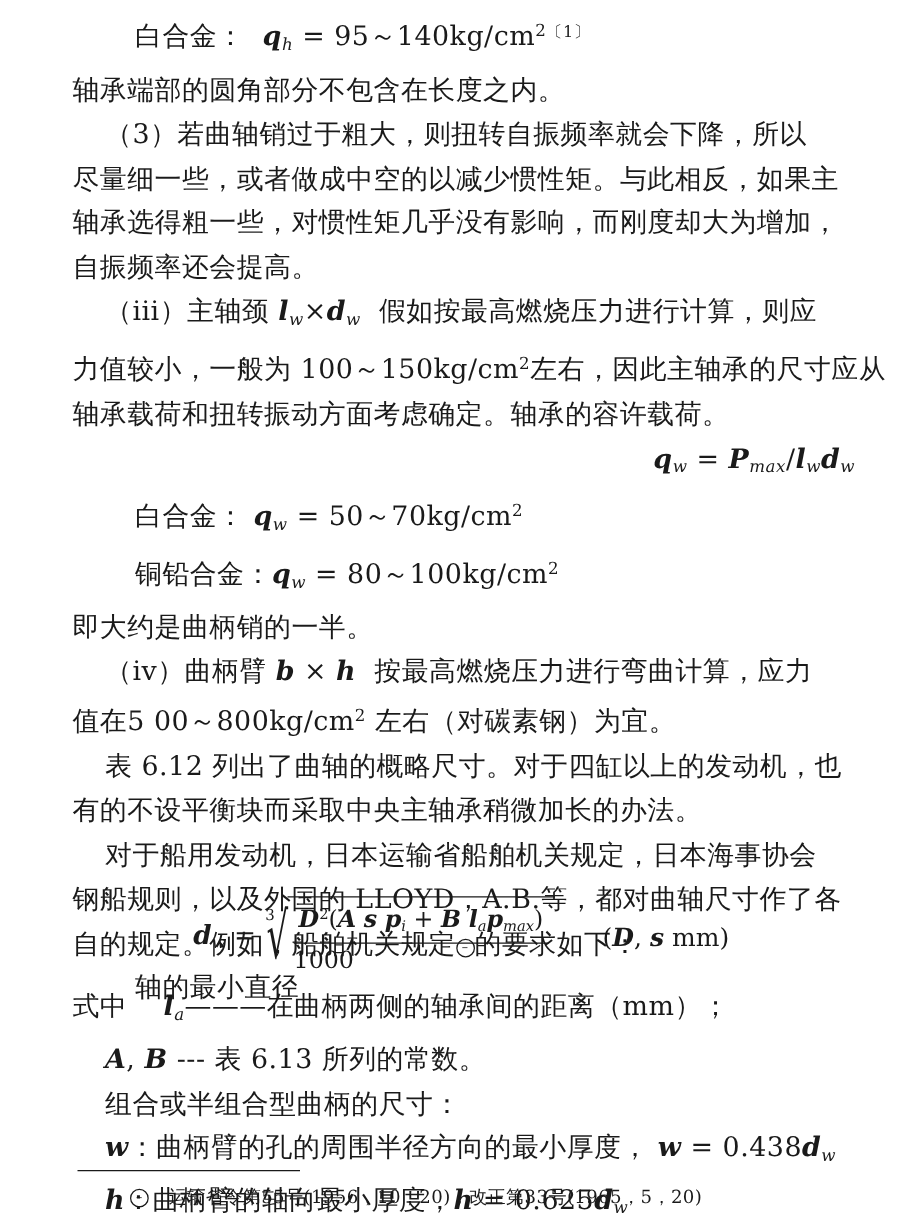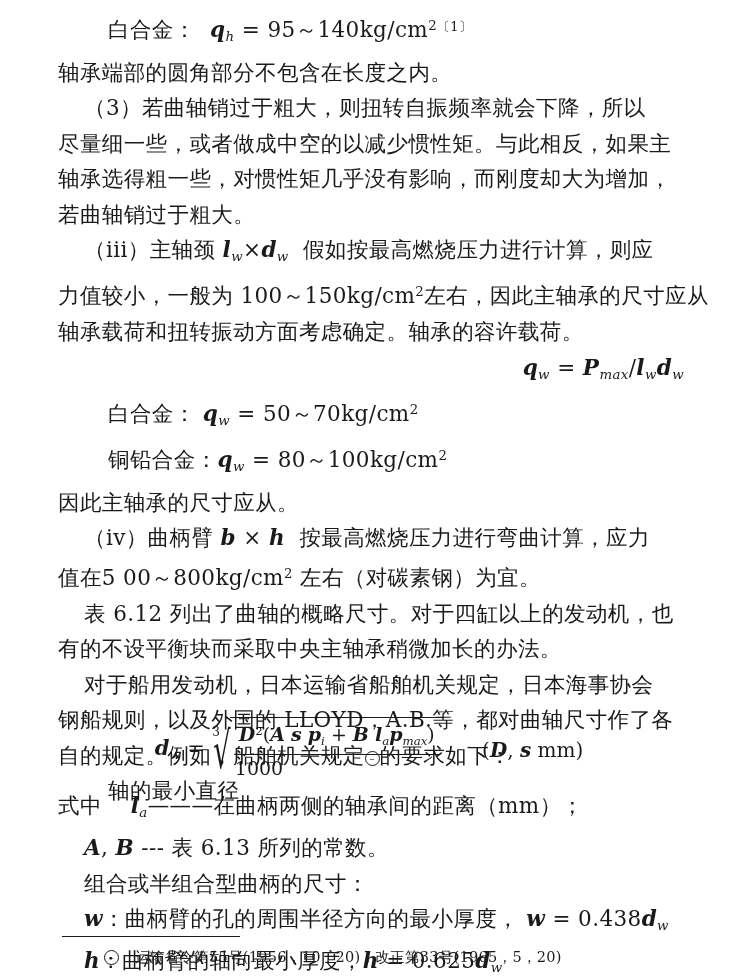--- a/index.html
+++ b/index.html
@@ -161,40 +161,40 @@
     <div class="line indent1">
       白合金：&nbsp;&nbsp;<span class="bi">q</span><sub>h</sub> = 95～140kg/cm<sup>2</sup><span class="supref">〔1〕</span>
     </div>
 
 
     <div class="line">轴承端部的圆角部分不包含在长度之内。</div>
 
     <div class="line indent2">（3）若曲轴销过于粗大，则扭转自振频率就会下降，所以</div>
     <div class="line">尽量细一些，或者做成中空的以减少惯性矩。与此相反，如果主</div>
     <div class="line">轴承选得粗一些，对惯性矩几乎没有影响，而刚度却大为增加，</div>
-    <div class="line">若曲轴销过于粗大。</div>
+    <div class="line">自振频率还会提高。</div>
 
     <div class="line indent2">
       （iii）主轴颈 <span class="bi">l</span><sub>w</sub>×<span class="bi">d</span><sub>w</sub>&nbsp;&nbsp;假如按最高燃烧压力进行计算，则应
     </div>
     <div class="line">力值较小，一般为 100～150kg/cm<sup>2</sup>左右，因此主轴承的尺寸应从</div>
     <div class="line">轴承载荷和扭转振动方面考虑确定。轴承的容许载荷。</div>
 
     <div class="line center">
       <span class="bi">q</span><sub>w</sub> = <span class="bi">P</span><sub>max</sub>/<span class="bi">l</span><sub>w</sub><span class="bi">d</span><sub>w</sub>
     </div>
 
     <div class="line indent1">
       白合金：&nbsp;<span class="bi">q</span><sub>w</sub> = 50～70kg/cm<sup>2</sup>
     </div>
     <div class="line indent1">
       铜铅合金：<span class="bi">q</span><sub>w</sub> = 80～100kg/cm<sup>2</sup>
     </div>
 
-    <div class="line">因此主轴承的尺寸应从。</div>
+    <div class="line">即大约是曲柄销的一半。</div>
 
     <div class="line indent2">
       （iv）曲柄臂 <span class="bi">b</span> × <span class="bi">h</span>&nbsp;&nbsp;按最高燃烧压力进行弯曲计算，应力
     </div>
     <div class="line">值在5 00～800kg/cm<sup>2</sup> 左右（对碳素钢）为宜。</div>
 
     <div class="line indent2">表 6.12 列出了曲轴的概略尺寸。对于四缸以上的发动机，也</div>
     <div class="line">有的不设平衡块而采取中央主轴承稍微加长的办法。</div>
 
     <div class="line indent2">对于船用发动机，日本运输省船舶机关规定，日本海事协会</div>

